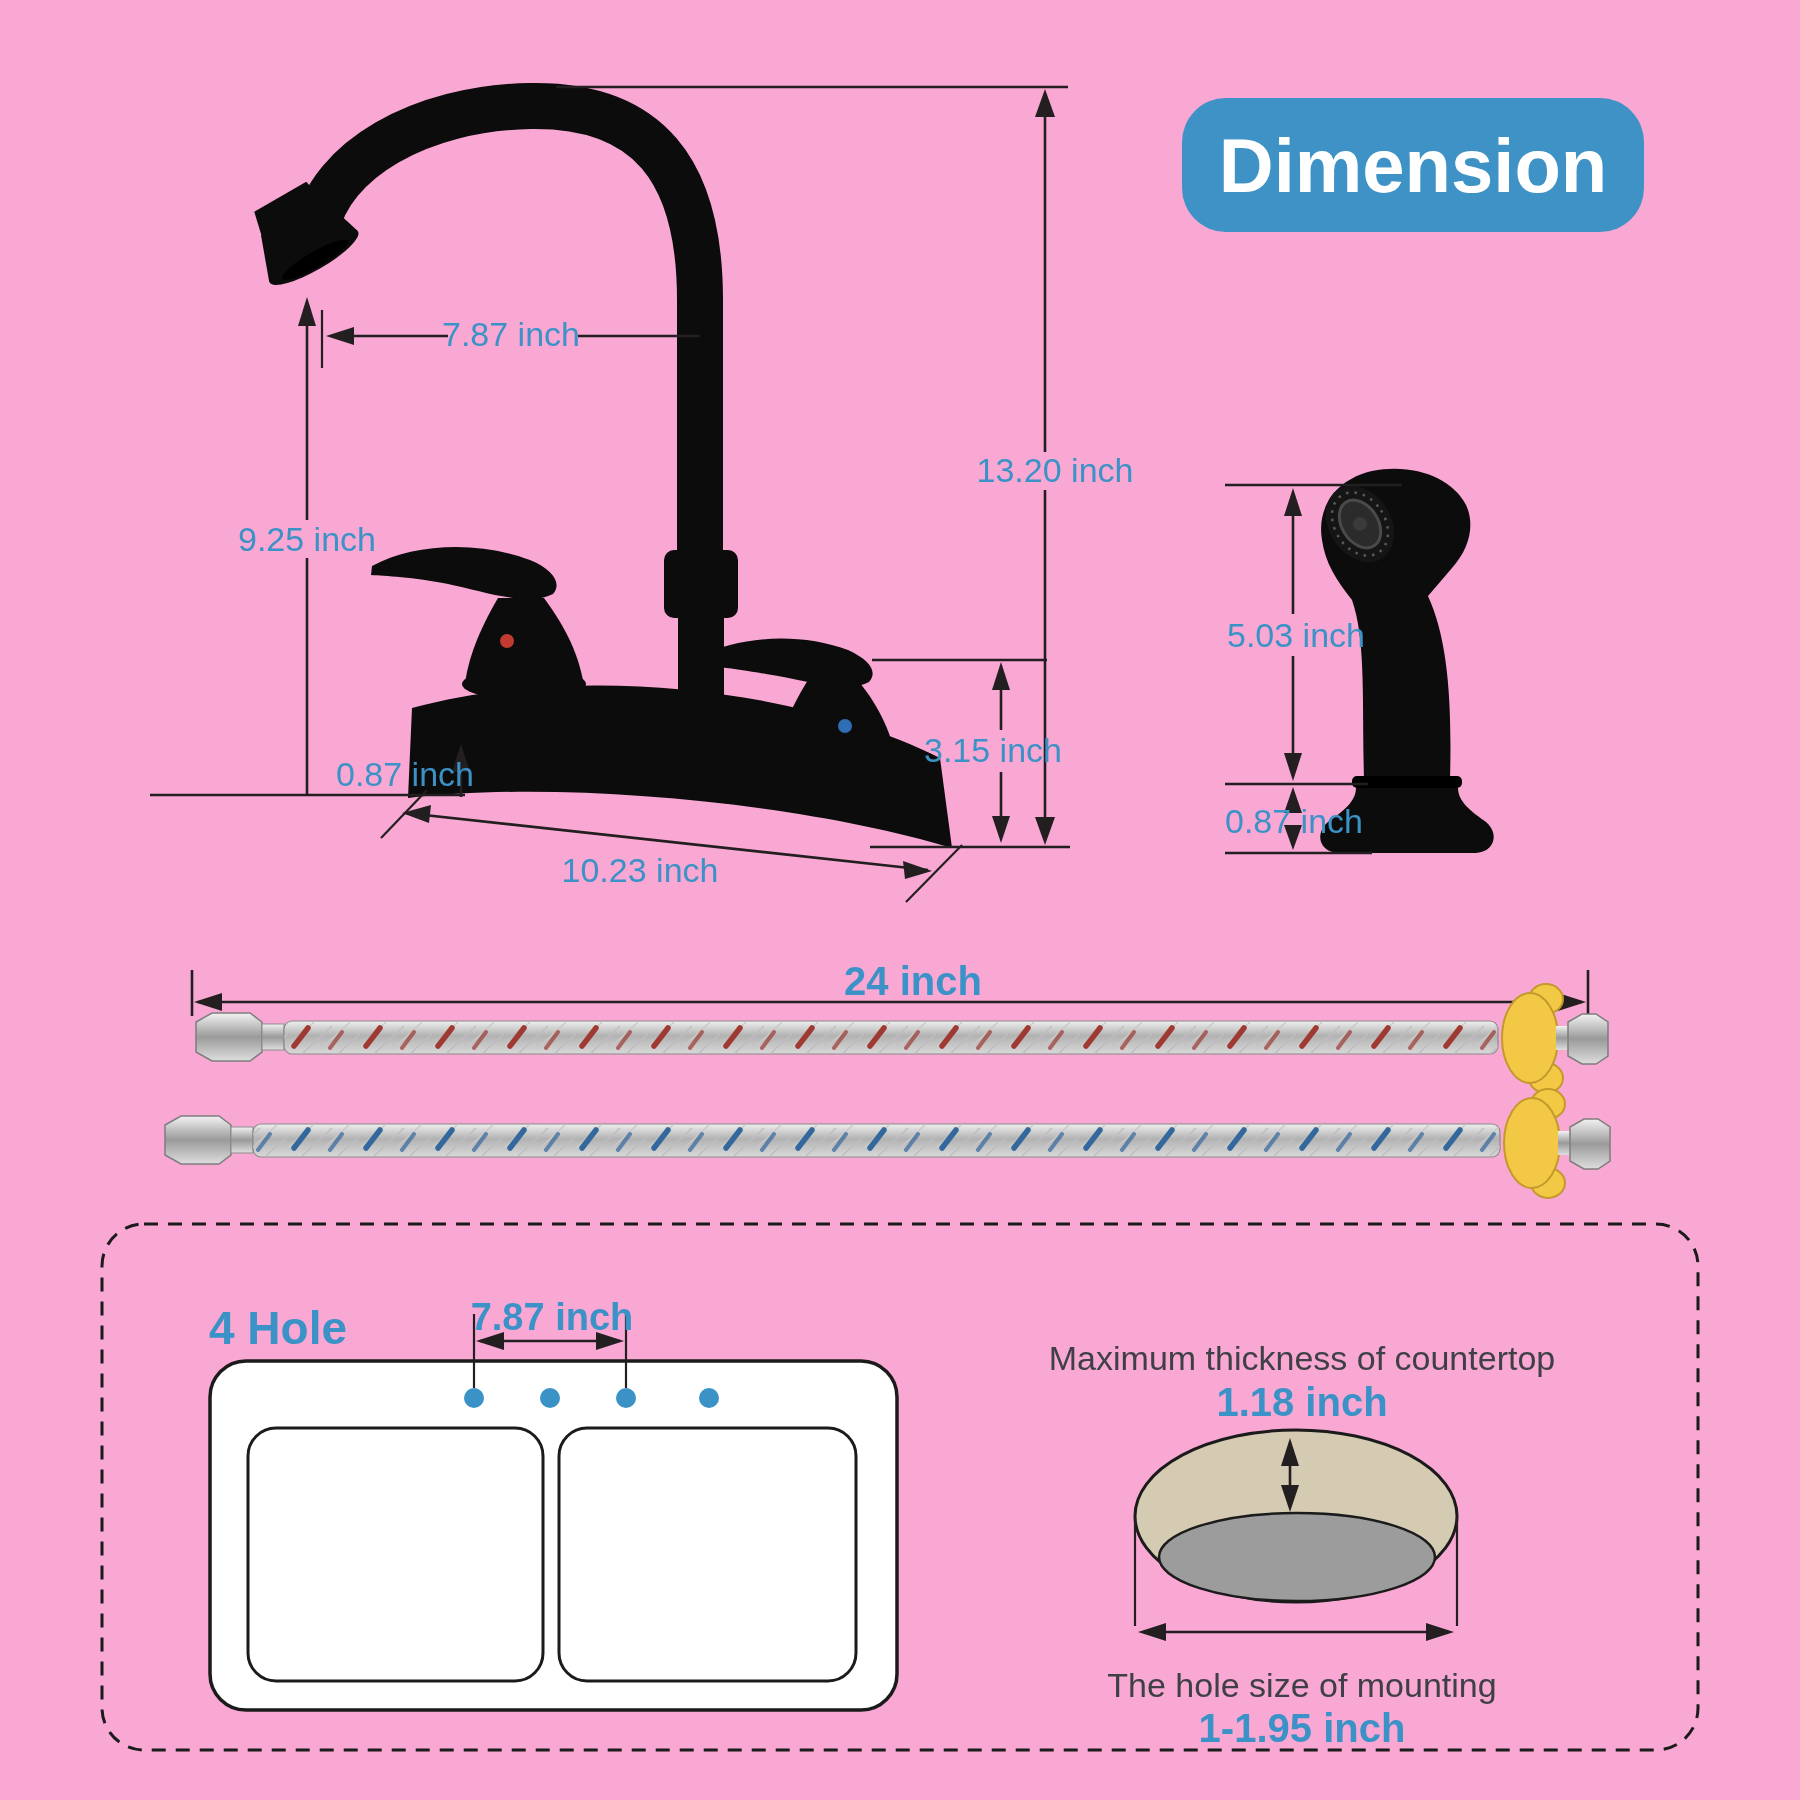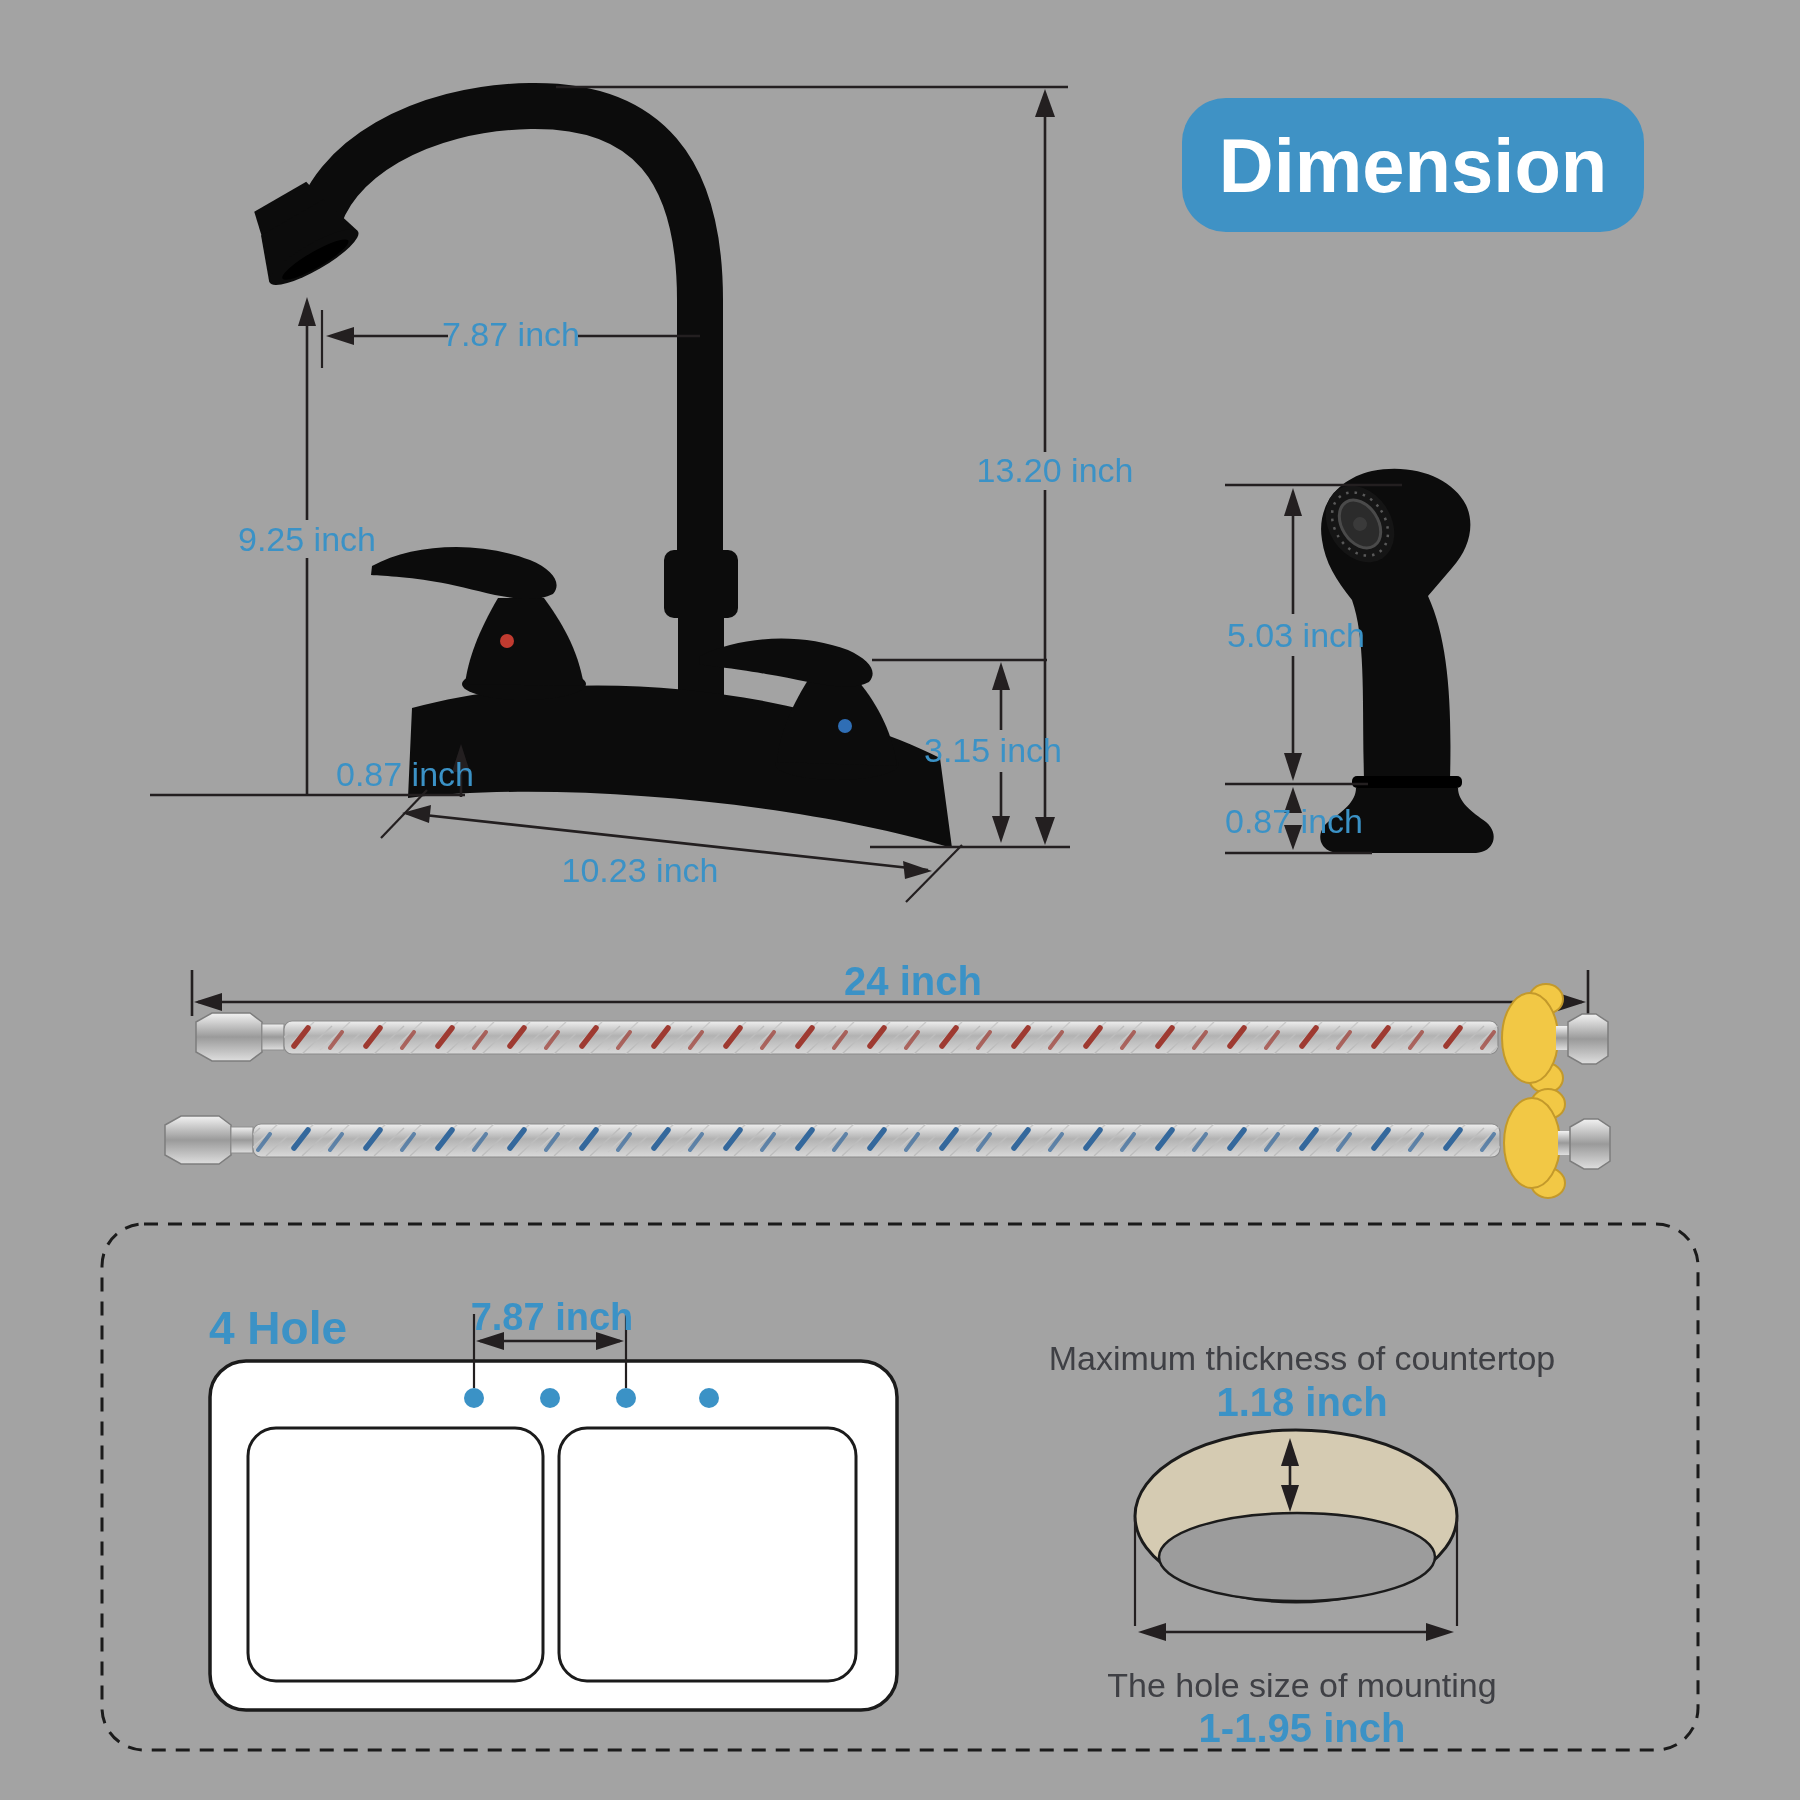--- a/index.html
+++ b/index.html
@@ -1,16 +1,16 @@
 <!DOCTYPE html>
 <html><head>
 <meta charset="utf-8">
 <style>
   html,body{margin:0;padding:0;background:#ffffff;}
-  .stage{width:1800px;height:1800px;position:relative;background:#a3a3a3;overflow:hidden;}
+  .stage{width:1800px;height:1800px;position:relative;background:#f9a8d4;overflow:hidden;}
   text{font-family:"Liberation Sans", sans-serif;}
   .dim{stroke:#231f20;stroke-width:2.6;fill:none;}
   .dimthin{stroke:#231f20;stroke-width:2.2;fill:none;}
   .arr{fill:#231f20;stroke:none;}
   .blue{fill:#3b92c6;font-size:34px;font-weight:500;}
   .blueB{fill:#3b92c6;font-weight:700;}
   .gray{fill:#3f4045;font-size:34px;font-weight:500;}
   .blk{fill:#0c0c0c;}
 </style>
 </head>

